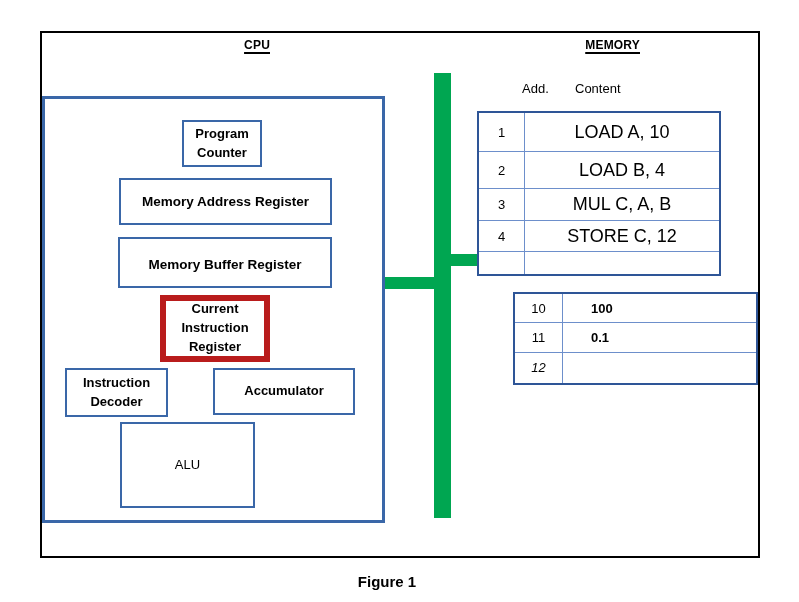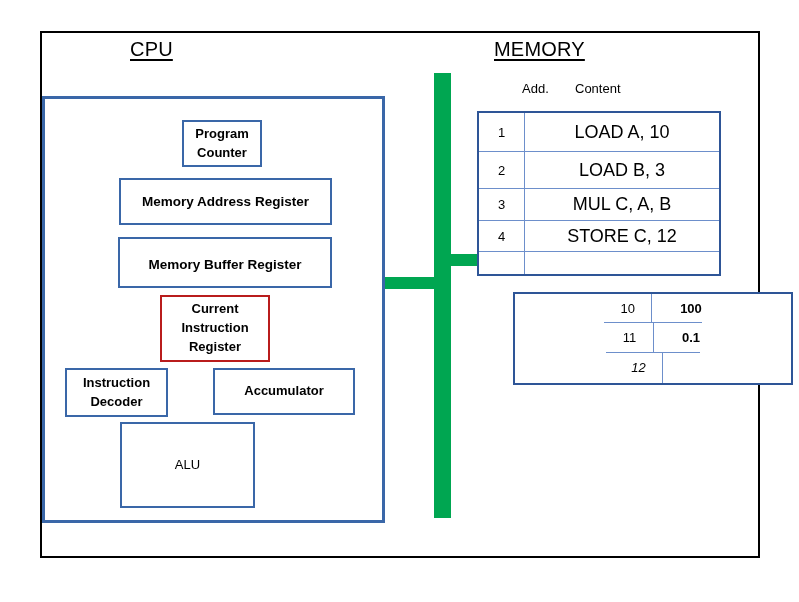--- a/index.html
+++ b/index.html
@@ -5,53 +5,53 @@
   * { margin: 0; padding: 0; box-sizing: border-box; }
   html, body { background: #ffffff; }
   body { font-family: "Liberation Sans", sans-serif; color: #000; }
   .stage { position: relative; width: 799px; height: 602px; background: #fff; overflow: hidden; }
 
   
   .frame { position: absolute; left: 40px; top: 31px; width: 720px; height: 527px;
            border: 2px solid #000; background: #fff; }
 
   
-  .title { position: absolute; font-weight: normal; font-size: 20px;
+  .title { position: absolute; font-weight: bold; font-size: 12px;
            text-decoration: underline; text-decoration-thickness: 2px; text-underline-offset: 3px;
-           text-align: left; letter-spacing: 0.2px; }
+           text-align: right; letter-spacing: 0.2px; }
   .cpu-title { left: 130px; top: 38px; width: 140px; }
   .memory-title { left: 494px; top: 38px; width: 146px; }
 
   
   .cpu-box { position: absolute; left: 42px; top: 96px; width: 343px; height: 427px;
              border: 3px solid #3A67A8; background: #fff; }
 
   
   .reg { position: absolute; border: 2.5px solid #3A67A8; background: #fff;
          display: flex; align-items: center; justify-content: center;
          font-weight: bold; font-size: 13px; text-align: center; line-height: 1.45; }
   .multiline { white-space: pre-line; }
   .reg.pc   { left: 182px; top: 120px; width: 80px;  height: 47px; }
   .reg.mar  { left: 119px; top: 178px; width: 213px; height: 47px; font-size: 13.5px; }
   .reg.mbr  { left: 118px; top: 237px; width: 214px; height: 51px; align-items: flex-start; padding-top: 16px; font-size: 13.5px; }
-  .reg.cir  { left: 160px; top: 295px; width: 110px; height: 67px; border: 2px solid #b91c1c; }
+  .reg.cir  { left: 160px; top: 295px; width: 110px; height: 67px; border: 6px solid #b91c1c; }
   .reg.dec  { left: 65px;  top: 368px; width: 103px; height: 49px; }
   .reg.acc  { left: 213px; top: 368px; width: 142px; height: 47px; }
   .reg.alu  { left: 120px; top: 422px; width: 135px; height: 86px; font-weight: normal; }
 
   
   .mem-header { position: absolute; top: 81px; font-size: 13px; margin-left: 44px; }
   .mem-header.add { left: 478px; }
   .mem-header.content { left: 531px; }
 
   
   .mtable { position: absolute; border: 2.5px solid #2E5597; background: #fff;
             display: flex; flex-direction: column; }
   .program-table { left: 477px; top: 111px; width: 244px; height: 165px; }
-  .data-table    { left: 513px; top: 292px; width: 280px; height: 93px; align-items: center; }
+  .data-table    { left: 513px; top: 292px; width: 245px; height: 93px; }
   .trow { display: flex; flex: 1 1 auto; border-bottom: 1.5px solid #6D8FCB; }
   .trow:last-child { border-bottom: none; }
   .program-table .trow:nth-child(1) { flex: 0 0 39px; }
   .program-table .trow:nth-child(2) { flex: 0 0 37px; }
   .program-table .trow:nth-child(3) { flex: 0 0 32px; }
   .program-table .trow:nth-child(4) { flex: 0 0 31px; }
   .data-table .trow { flex: 0 0 29.3px; }
   .data-table .trow:last-child { flex: 1 1 auto; font-style: italic; }
   .acell { flex: 0 0 46px; border-right: 1.5px solid #6D8FCB;
            display: flex; align-items: center; justify-content: center; font-size: 13px; }
@@ -100,21 +100,21 @@
   <div class="mem-header add">Add.</div>
   <div class="mem-header content">Content</div>
 
   <div class="mtable program-table">
     <div class="trow">
       <div class="acell">1</div>
       <div class="ccell">LOAD A, 10</div>
     </div>
     <div class="trow">
       <div class="acell">2</div>
-      <div class="ccell">LOAD B, 3</div>
+      <div class="ccell">LOAD B, 4</div>
     </div>
     <div class="trow">
       <div class="acell">3</div>
       <div class="ccell">MUL C, A, B</div>
     </div>
     <div class="trow">
       <div class="acell">4</div>
       <div class="ccell">STORE C, 12</div>
     </div>
     <div class="trow">
@@ -136,14 +136,15 @@
       <div class="acell">12</div>
       <div class="vcell"></div>
     </div>
   </div>
 
   <div class="bus bus-vertical"></div>
   <div class="bus bus-arm-cpu"></div>
   <div class="bus bus-arm-mem"></div>
 
 
+  <div class="figure-caption">Figure 1</div>
 
 </div>
 
 </body></html>

